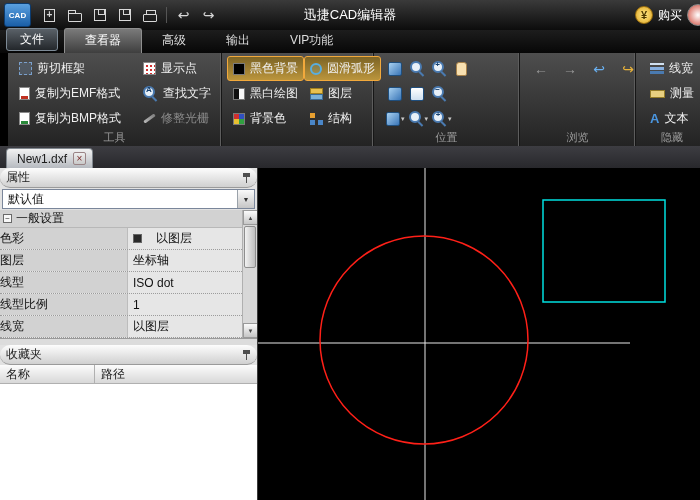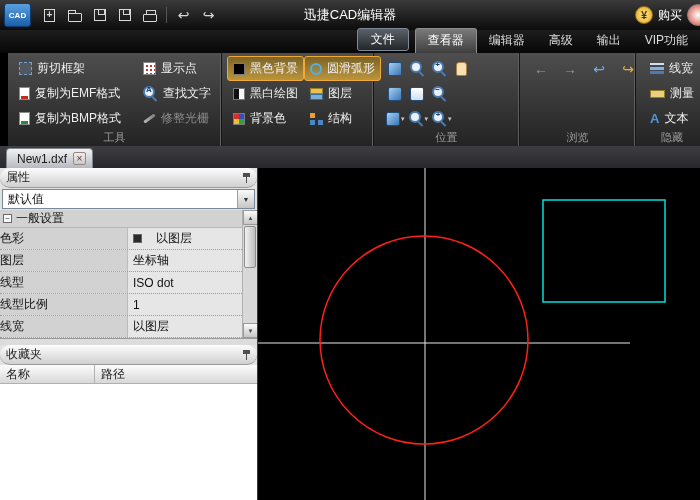--- a/index.html
+++ b/index.html
@@ -31,24 +31,24 @@
   .tb-right { margin-left:auto; display:flex; align-items:center; gap:5px; z-index:1; }
   .coin { width:18px; height:18px; border-radius:50%; background:radial-gradient(#ffe98c,#dfa51f);
     border:1px solid #9c700f; color:#4c3700; font-size:11px; font-weight:bold;
     display:flex; align-items:center; justify-content:center; }
   .buy-label { color:#fff; }
   .edge-icon { width:22px; height:22px; border-radius:50%; background:radial-gradient(#ffffff,#cf4434);
     border:1px solid #888; margin-right:-13px; flex:none; }
 
   
   .menubar { position:absolute; top:30px; left:0; width:700px; height:23px;
-    background:linear-gradient(#1d1d1d,#070707); display:flex; align-items:flex-end; padding-left:4px;justify-content:flex-end; }
+    background:linear-gradient(#1d1d1d,#070707); display:flex; align-items:flex-end; padding-left:4px; }
   .file-btn { margin:2px 6px 2px 2px; padding:2px 13px; background:linear-gradient(#5a6168,#23272b);
     border:1px solid #7d8a96; border-radius:3px; color:#fff; }
-  .mtab { padding:3px 12px 4px; color:#ddd; }
+  .mtab { padding:3px 20px 4px; color:#ddd; }
   .mtab.active { background:linear-gradient(#7a7a7a,#3e3e3e); border:1px solid #8f8f8f; border-bottom:none;
     border-radius:3px 3px 0 0; color:#fff; }
 
   
   .ribbon { position:absolute; top:53px; left:8px; width:700px; height:93px;
     background:linear-gradient(#4e4e4e,#232323); display:flex; }
   .rgroup { position:relative; height:100%; padding:3px 3px 14px 5px;
     border-right:1px solid #161616; box-shadow:inset -1px 0 0 #5d5d5d; }
   .rgroup-label { position:absolute; bottom:1px; left:0; right:0; text-align:center;
     color:#9c9c9c; font-size:11px; }
@@ -194,21 +194,20 @@
     <div class="tb-right">
       <div class="coin">¥</div>
       <span class="buy-label">购买</span>
       <div class="edge-icon"></div>
     </div>
   </div>
 
   <div class="menubar">
     <div class="file-btn">文件</div>
     <div class="mtab active">查看器</div>
-    <div class="mtab">编辑器</div>
     <div class="mtab">高级</div>
     <div class="mtab">输出</div>
     <div class="mtab">VIP功能</div>
   </div>
 
   <div class="ribbon">
 
     <div class="rgroup" style="width:214px;">
       <div class="cols">
         <div class="col" style="width:124px;">

